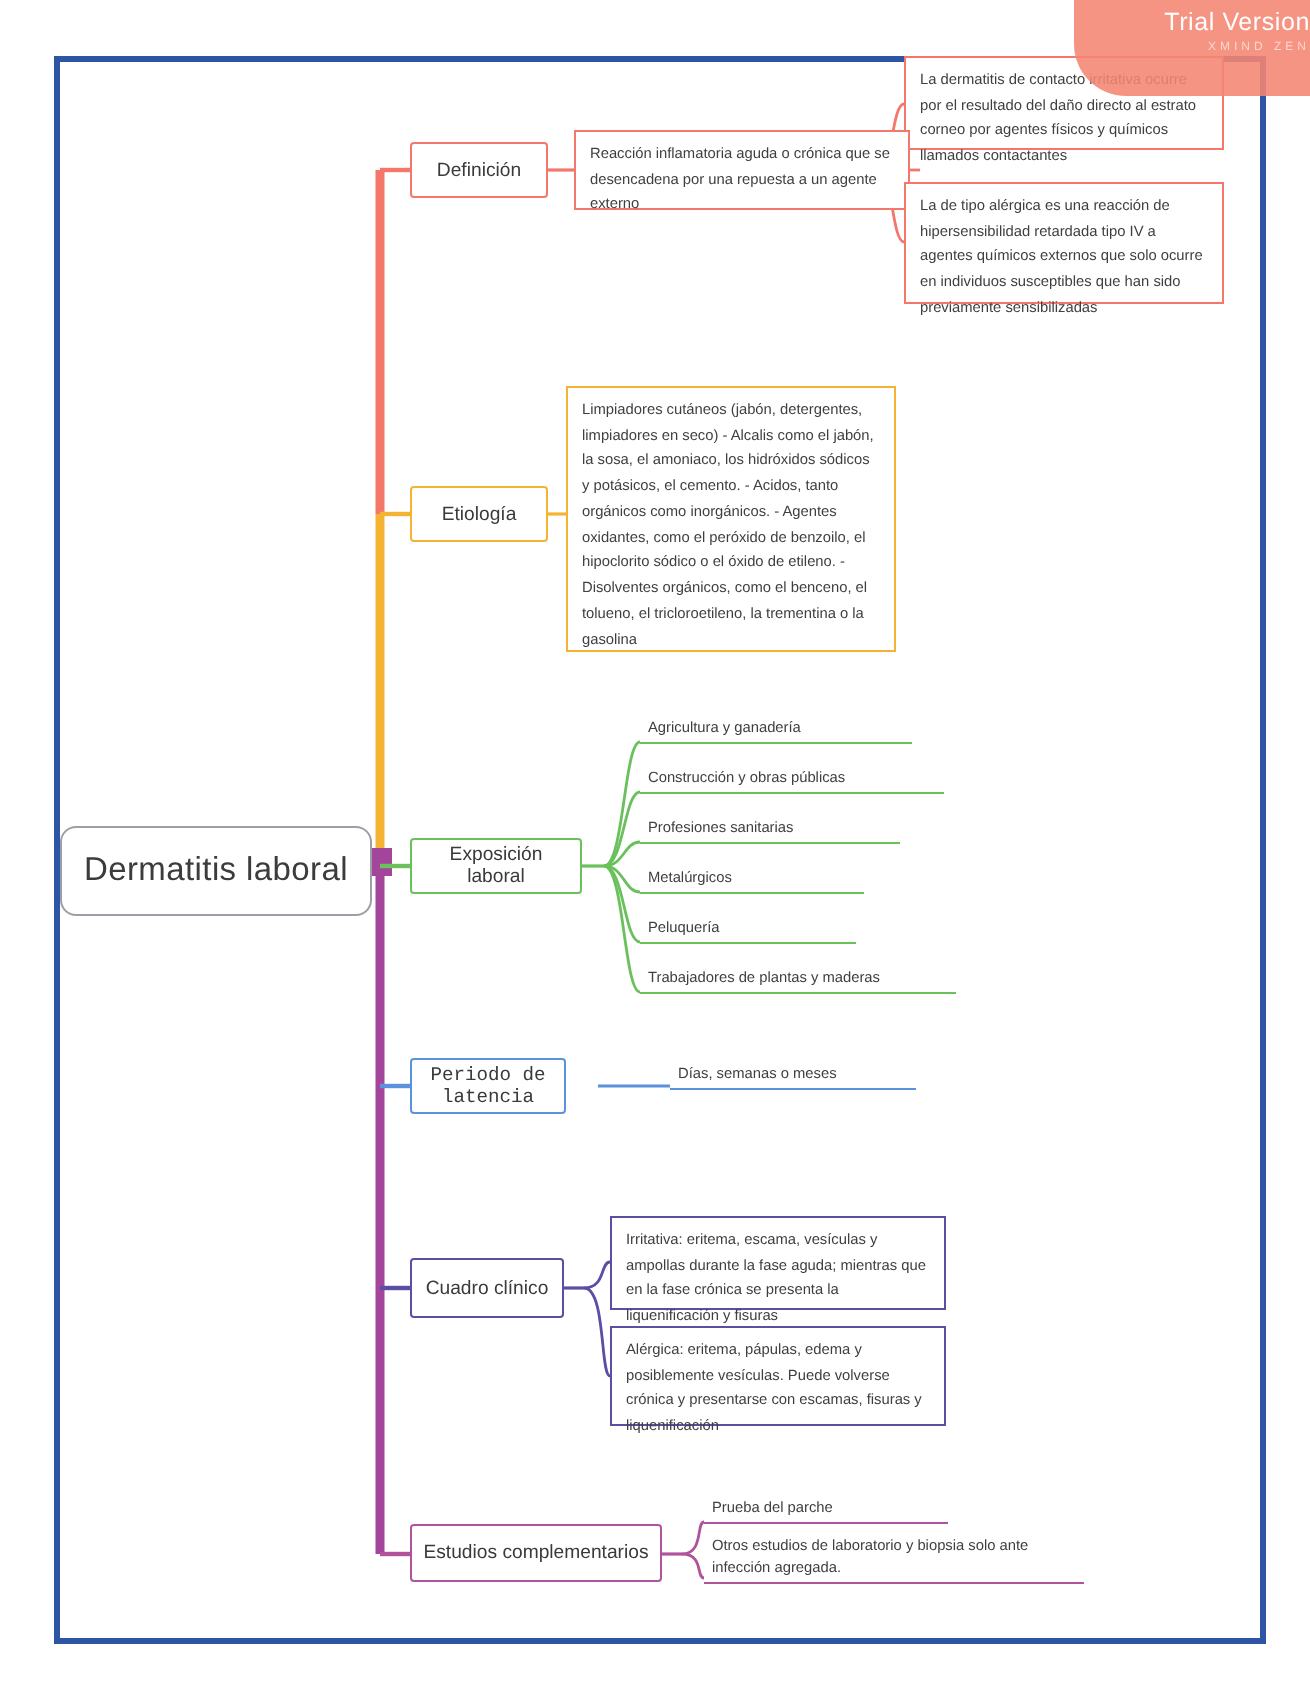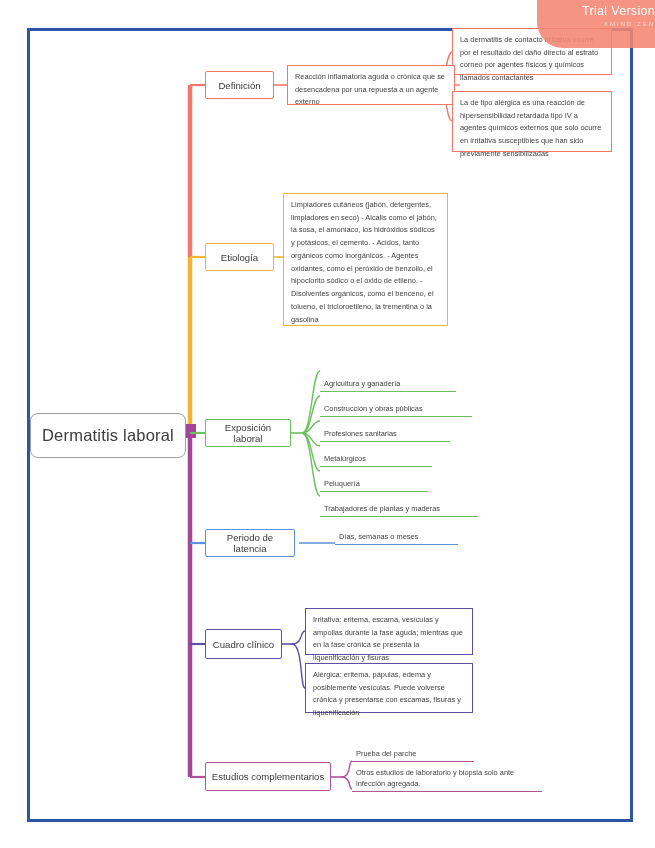--- a/index.html
+++ b/index.html
@@ -52,21 +52,21 @@
   .branch-node {
     border-width: 1.4px;
     border-style: solid;
     border-radius: 2px;
     font-size: 9.6px;
     padding: 0 5px;
   }
   .b-definicion   { left: 205px; top: 71px;  width: 69px;  height: 28px; border-color: #f4776b; }
   .b-etiologia    { left: 205px; top: 243px; width: 69px;  height: 28px; border-color: #f5b334; }
   .b-exposicion   { left: 205px; top: 419px; width: 86px;  height: 28px; border-color: #6ac15c; }
-  .b-latencia     { left: 205px; top: 529px; width: 90px;  height: 28px; border-color: #5b92dd; }
+  .b-latencia     { left: 205px; top: 529px; width: 78px;  height: 28px; border-color: #5b92dd; font-family: Liberation Mono, monospace; }
   .b-cuadro       { left: 205px; top: 629px; width: 77px;  height: 30px; border-color: #5b4fa4; }
   .b-estudios     { left: 205px; top: 762px; width: 126px; height: 29px; border-color: #b0539b; }
 
   
   .leafbox {
     position: absolute;
     background: #ffffff;
     border-width: 1.2px;
     border-style: solid;
     font-size: 7.4px;
@@ -86,21 +86,21 @@
   .leaf-line {
     position: absolute;
     font-size: 7.4px;
     line-height: 1.5;
     color: #3f3f3f;
     padding: 0 2px 2px 4px;
     text-align: left;
     border-bottom-width: 1.2px;
     border-bottom-style: solid;
   }
-  .green-leaf { border-bottom-color: #6ac15c; margin-top: 20px; }
+  .green-leaf { border-bottom-color: #6ac15c; }
   .blue-leaf  { border-bottom-color: #5b92dd; }
   .pink-leaf  { border-bottom-color: #b0539b; }
 
   .ll-exp0 { left: 320px; top: 358px; width: 136px; }
   .ll-exp1 { left: 320px; top: 383px; width: 152px; }
   .ll-exp2 { left: 320px; top: 408px; width: 130px; }
   .ll-exp3 { left: 320px; top: 433px; width: 112px; }
   .ll-exp4 { left: 320px; top: 458px; width: 108px; }
   .ll-exp5 { left: 320px; top: 483px; width: 158px; }
   .ll-lat0 { left: 335px; top: 531px; width: 123px; }
@@ -195,21 +195,21 @@
   </div>
   <div class="node branch-node b-cuadro">
     <span>Cuadro clínico</span>
   </div>
   <div class="node branch-node b-estudios">
     <span>Estudios complementarios</span>
   </div>
 
   <div class="leafbox lb-def-a">La dermatitis de contacto irritativa ocurre por el resultado del daño directo al estrato corneo por agentes físicos y químicos llamados contactantes</div>
   <div class="leafbox lb-def-main">Reacción inflamatoria aguda o crónica que se desencadena por una repuesta a un agente externo</div>
-  <div class="leafbox lb-def-b">La de tipo alérgica  es una reacción de hipersensibilidad retardada tipo IV a agentes químicos externos  que solo ocurre en irritativa susceptibles que han sido previamente sensibilizadas</div>
+  <div class="leafbox lb-def-b">La de tipo alérgica  es una reacción de hipersensibilidad retardada tipo IV a agentes químicos externos  que solo ocurre en individuos susceptibles que han sido previamente sensibilizadas</div>
 
   <div class="leafbox lb-etio">Limpiadores cutáneos (jabón, detergentes, limpiadores en seco) - Alcalis como el jabón, la sosa, el amoniaco, los hidróxidos sódicos y potásicos, el cemento. - Acidos, tanto orgánicos como inorgánicos. - Agentes oxidantes, como el peróxido de benzoilo, el hipoclorito sódico o el óxido de etileno. - Disolventes orgánicos, como el benceno, el tolueno, el tricloroetileno, la trementina o la gasolina</div>
 
   <div class="leafbox lb-cuadro-a">Irritativa: eritema, escama, vesículas y ampollas durante la fase aguda; mientras que en la fase crónica se presenta la liquenificación y fisuras</div>
   <div class="leafbox lb-cuadro-b">Alérgica: eritema, pápulas, edema y posiblemente vesículas. Puede volverse crónica y presentarse con escamas, fisuras y liquenificación</div>
 
   <div class="leaf-line green-leaf ll-exp0">Agricultura y ganadería</div>
   <div class="leaf-line green-leaf ll-exp1">Construcción y obras públicas</div>
   <div class="leaf-line green-leaf ll-exp2">Profesiones sanitarias</div>
   <div class="leaf-line green-leaf ll-exp3">Metalúrgicos</div>

